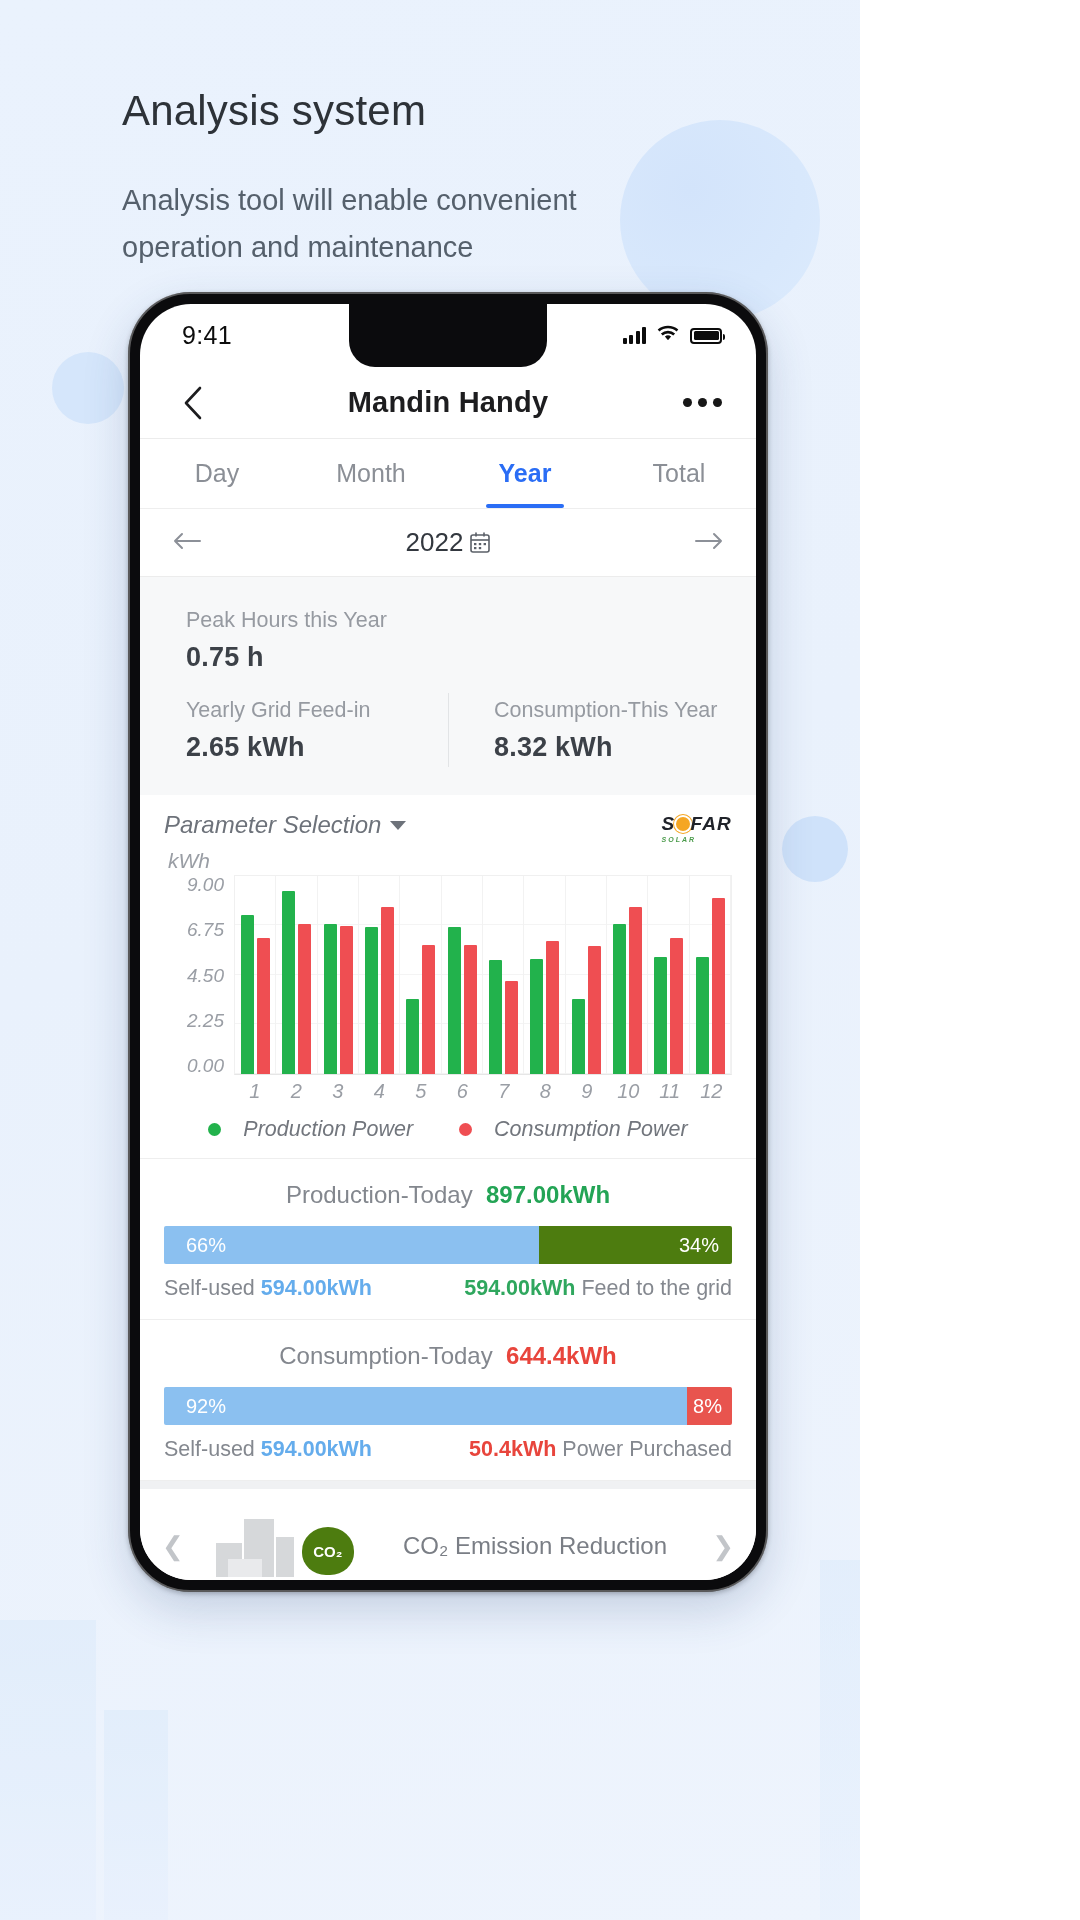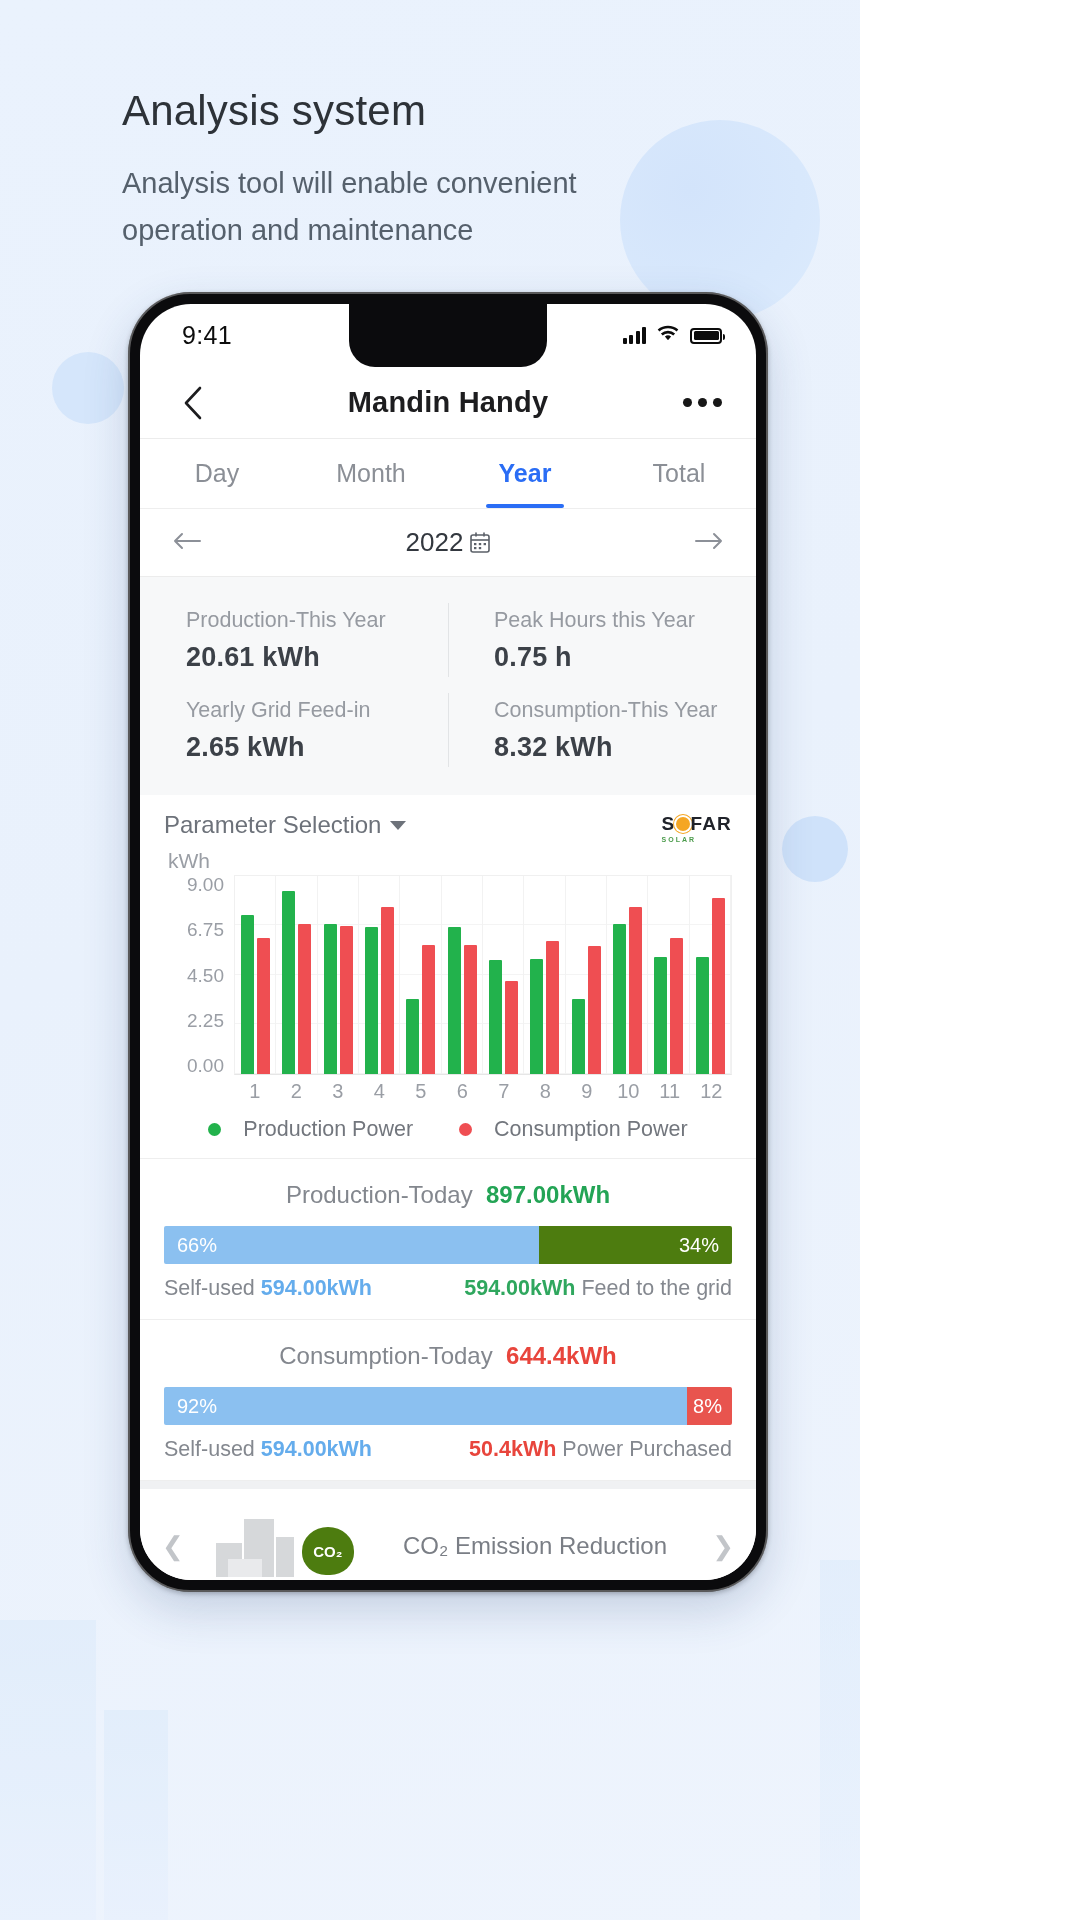--- a/index.html
+++ b/index.html
@@ -33,21 +33,21 @@
     background: linear-gradient(180deg, #dbeafb 0%, #e6f0fd 100%);
   }
 
   
   .page-head { position: absolute; left: 122px; top: 86px; width: 620px; }
   .page-title {
     font-size: 42px; color: #2d3238; font-weight: 400;
     letter-spacing: .2px; line-height: 1.2;
   }
   .page-sub {
-    margin-top: 24px; font-size: 29px; color: #55606c;
+    margin-top: 41px; font-size: 29px; color: #55606c;
     line-height: 1.62; font-weight: 400; max-width: 580px;
   }
 
   
   .phone {
     position: absolute; left: 128px; top: 292px;
     width: 640px; height: 1300px;
     background: #0b0b0d;
     border-radius: 62px;
     padding: 12px;
@@ -152,21 +152,21 @@
   }
   .stat-cell + .stat-cell { padding-left: 46px; }
   .stat-cell + .stat-cell::before {
     content: ""; position: absolute; left: 0; top: 8px; bottom: 8px;
     width: 1px; background: #e2e4e6;
   }
   .stat-label { font-size: 21.5px; color: #969aa1; margin-bottom: 9px; }
   .stat-value { font-size: 27px; color: #3c4148; font-weight: 600; letter-spacing: .2px; }
 
   
-  .card { background: #fff; }
+  .card { background: #fff; font-style: italic; }
   .divider-gap { height: 8px; background: #f0f1f3; }
   .chart-card { padding: 16px 24px 14px 24px; border-bottom: 1px solid #eeeeee; }
   .chart-head { display: flex; align-items: flex-start; justify-content: space-between; }
   .param-sel {
     font-size: 24px; color: #6d727a; display: flex; align-items: center; gap: 9px;
   }
   .caret { width: 0; height: 0; border-left: 8px solid transparent;
            border-right: 8px solid transparent; border-top: 9px solid #6d727a; }
   .logo { display: flex; flex-direction: column; margin-top: 2px; }
   .logo-main {
@@ -213,21 +213,21 @@
   
   .prog-section { padding: 22px 24px 18px 24px; border-bottom: 1px solid #eeeeee; background: #fff; }
   .prog-title { text-align: center; font-size: 24px; color: #83878e; margin-bottom: 17px; }
   .prog-title b { font-weight: 700; }
   .prog-title b.green { color: #23a455; }
   .prog-title b.red { color: #e8453c; }
   .progbar {
     height: 38px; display: flex; overflow: hidden; border-radius: 2px;
   }
   .seg { display: flex; align-items: center; font-size: 20px; color: #fff; }
-  .seg.left { background: #8bc0f0; padding-left: 13px; }
+  .seg.left { background: #8bc0f0; padding-left: 22px; }
   .seg.right-green { background: #4d7c0f; justify-content: flex-end; padding-right: 13px; }
   .seg.right-red { background: #e8544e; justify-content: flex-end; padding-right: 10px; }
   .prog-foot {
     display: flex; justify-content: space-between; align-items: center;
     margin-top: 12px; font-size: 21.5px; color: #84888f;
   }
   .prog-foot .blue { color: #64acec; font-weight: 600; }
   .prog-foot .green { color: #2fa75e; font-weight: 600; }
   .prog-foot .red { color: #e8453c; font-weight: 600; }
 
@@ -336,24 +336,20 @@
         <span class="arrow-ico">
           <svg width="30" height="20" viewBox="0 0 30 20">
             <path d="M2 10h25M20 3l7 7-7 7" fill="none" stroke="#8c9098" stroke-width="2" stroke-linecap="round" stroke-linejoin="round"></path>
           </svg>
         </span>
       </div>
 
       <div class="stats">
         <div class="stat-row">
           <div class="stat-cell">
-            <div class="stat-label">Production-This Year</div>
-            <div class="stat-value">20.61 kWh</div>
-          </div>
-          <div class="stat-cell">
             <div class="stat-label">Peak Hours this Year</div>
             <div class="stat-value">0.75 h</div>
           </div>
         </div>
         <div class="stat-row">
           <div class="stat-cell">
             <div class="stat-label">Yearly Grid Feed-in</div>
             <div class="stat-value">2.65 kWh</div>
           </div>
           <div class="stat-cell">

